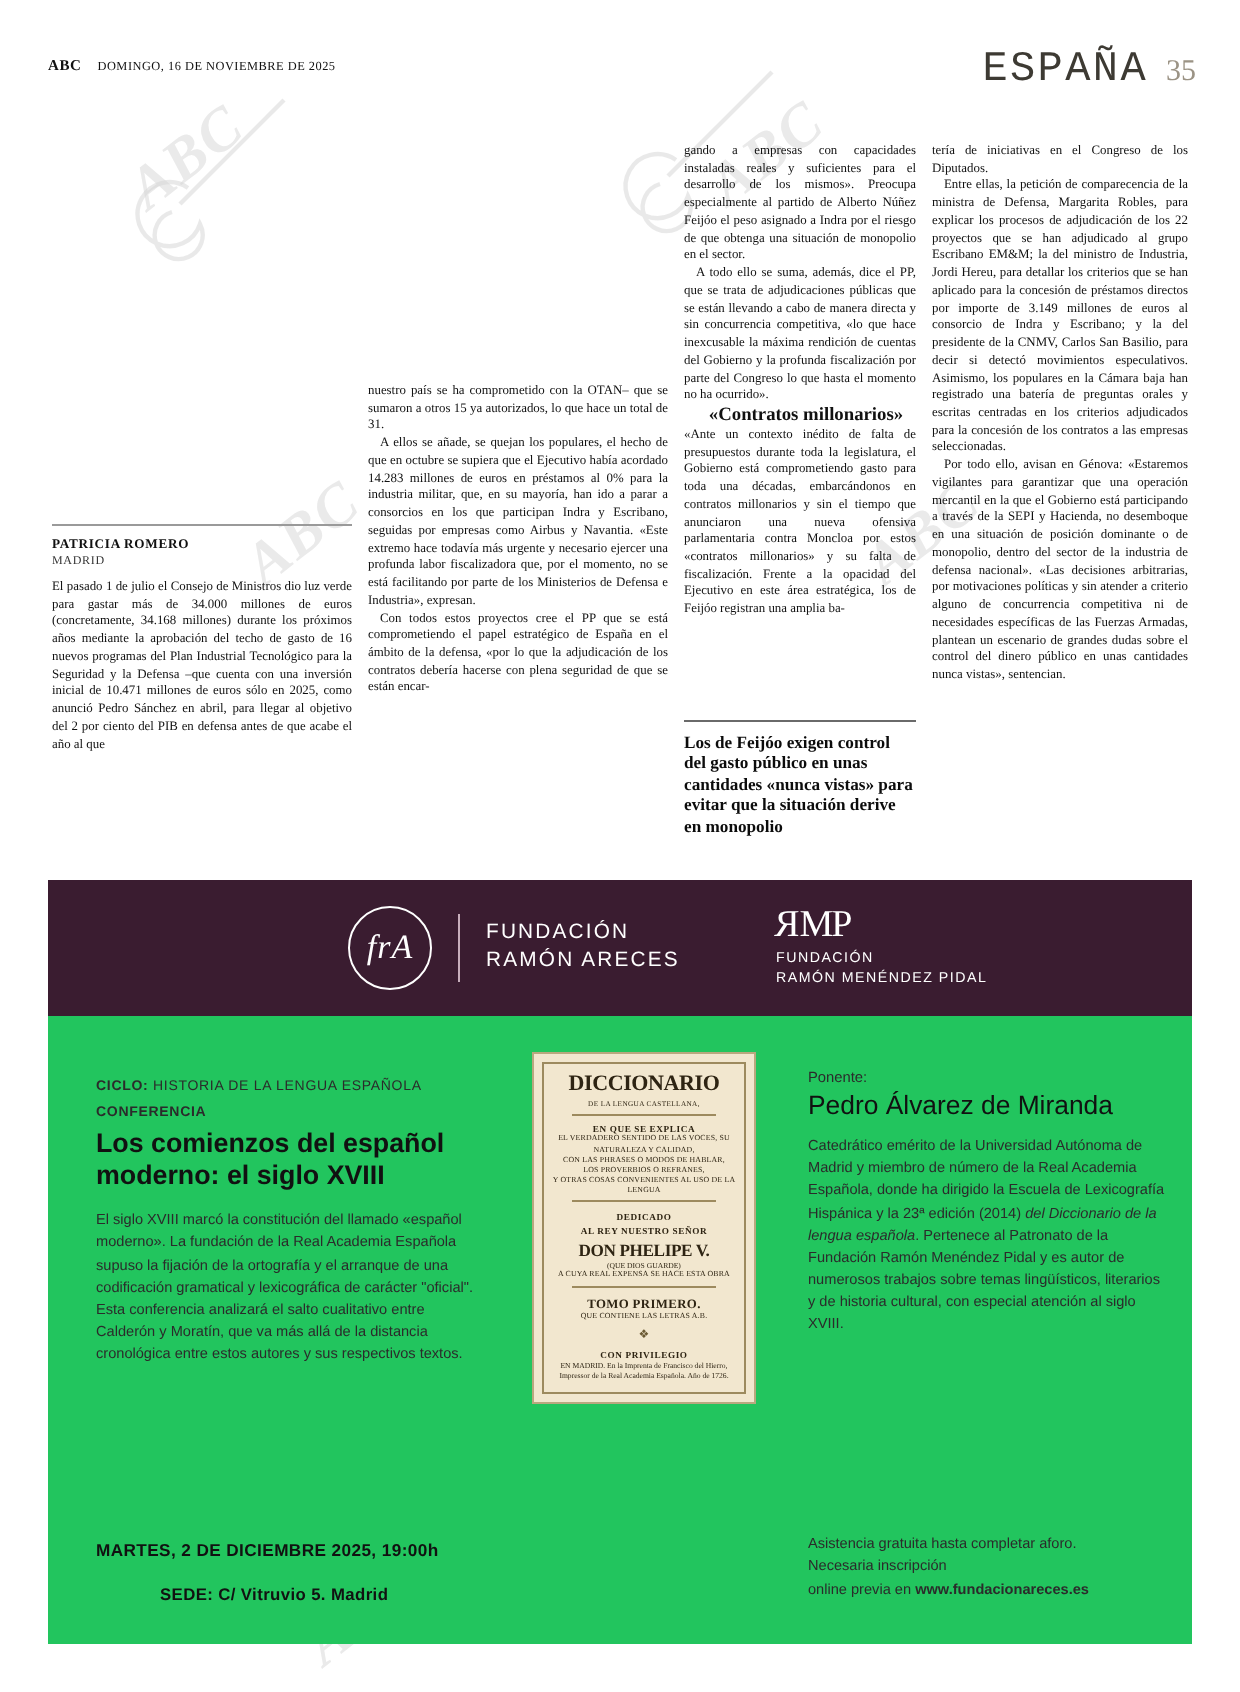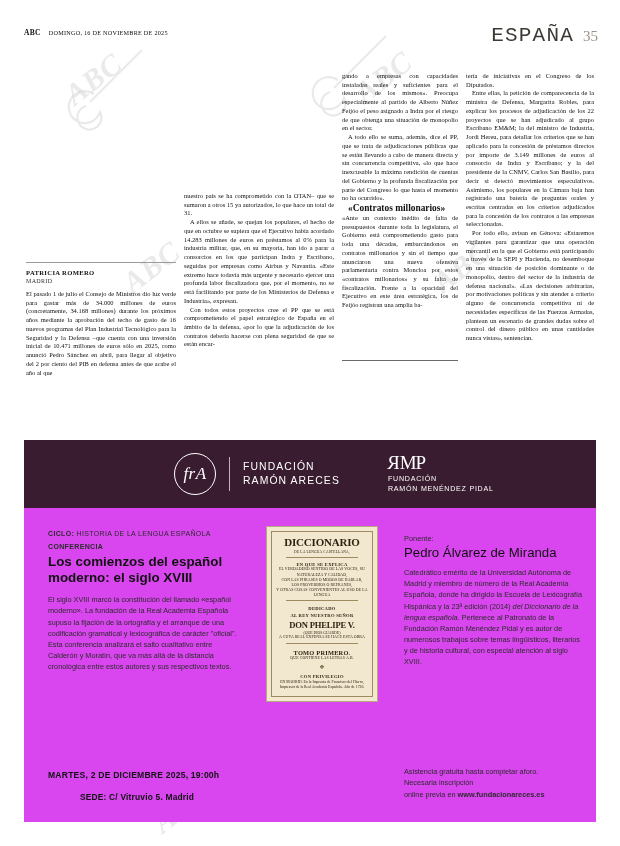--- a/index.html
+++ b/index.html
@@ -56,50 +56,50 @@
   .col p.first { text-indent:0; }
   .col p + p { margin-top:0px; }
 
   #col1 { left:26px; top:290px; width:150px; }
   #col2 { left:184px; top:192px; width:150px; }
   #col3 { left:342px; top:72px; width:116px; }
   #col4 { left:466px; top:72px; width:128px; }
 
   .subhead {
     font-family:"Liberation Serif",serif; font-weight:bold; font-size:9.4px;
-    line-height:1.15; margin:7px 0 4px 0; text-indent:0; text-align:left;
+    line-height:1.15; margin:7px 0 4px 0; text-indent:0; text-align:center;
   }
 
   
   .pull { position:absolute; left:342px; top:360px; width:116px; }
   .pull-rule { border-top:.8px solid #6a6a6a; margin-bottom:5px; }
   .pull-text { font-family:"Liberation Serif",serif; font-weight:bold; font-size:8.6px;
                line-height:1.22; color:#0c0c0c; }
 
   
-  .ad { position:absolute; left:24px; top:440px; width:572px; height:382px; background:#d946ef; }
+  .ad { position:absolute; left:24px; top:440px; width:572px; height:382px; background:#22c55e; }
   .ad-top { position:relative; width:100%; height:68px; background:#3a1c30; }
   .ad-logo-fra { position:absolute; left:150px; top:13px; display:flex; align-items:center; gap:13px; }
   .fra-circle {
     width:42px; height:42px; border-radius:50%; border:1.6px solid #fff;
     display:flex; align-items:center; justify-content:center;
     font-family:"Liberation Serif",serif; font-style:italic; color:#fff; font-size:17px; letter-spacing:.5px;
   }
   .fra-bar { width:1px; height:34px; background:#c7aebb; }
   .fra-words { color:#fff; font-family:"Liberation Sans",sans-serif; font-size:10.4px;
                letter-spacing:1.1px; line-height:1.32; }
   .ad-logo-rmp { position:absolute; left:364px; top:13px; color:#fff; }
   .rmp-mono { font-family:"Liberation Serif",serif; font-size:19px; letter-spacing:-1px; line-height:1; }
   .rmp-mono .flip { display:inline-block; transform:scaleX(-1); }
   .rmp-words { font-family:"Liberation Sans",sans-serif; font-size:7.1px; letter-spacing:.75px;
                line-height:1.36; margin-top:3px; }
 
   .ad-body { position:relative; width:100%; height:314px; }
 
-  .ad-left { position:absolute; left:24px; top:22px; width:195px; }
+  .ad-left { position:absolute; left:24px; top:32px; width:195px; }
   .ad-ciclo { font-family:"Liberation Sans",sans-serif; font-size:7px; letter-spacing:.35px; color:#2b2b2b; }
   .ad-ciclo b { font-weight:bold; }
   .ad-conf { font-family:"Liberation Sans",sans-serif; font-size:7px; font-weight:bold;
              letter-spacing:.35px; color:#2b2b2b; margin-top:6px; }
   .ad-title { font-family:"Liberation Sans",sans-serif; font-weight:bold; font-size:13.4px;
               line-height:1.17; color:#111; margin-top:4px; }
   .ad-desc { font-family:"Liberation Sans",sans-serif; font-size:7.3px; line-height:1.52;
              color:#2b2b2b; margin-top:9px; }
 
   .ad-book { position:absolute; left:242px; top:18px; width:112px; height:176px;
@@ -193,20 +193,21 @@
 
   <div class="col" id="col3">
     <p class="first">gando a empresas con capacidades instaladas reales y suficientes para el desarrollo de los mismos». Preocupa especialmente al partido de Alberto Núñez Feijóo el peso asignado a Indra por el riesgo de que obtenga una situación de monopolio en el sector.</p>
     <p>A todo ello se suma, además, dice el PP, que se trata de adjudicaciones públicas que se están llevando a cabo de manera directa y sin concurrencia competitiva, «lo que hace inexcusable la máxima rendición de cuentas del Gobierno y la profunda fiscalización por parte del Congreso lo que hasta el momento no ha ocurrido».</p>
     <p class="subhead">«Contratos millonarios»</p>
     <p class="first">«Ante un contexto inédito de falta de presupuestos durante toda la legislatura, el Gobierno está comprometiendo gasto para toda una décadas, embarcándonos en contratos millonarios y sin el tiempo que anunciaron una nueva ofensiva parlamentaria contra Moncloa por estos «contratos millonarios» y su falta de fiscalización. Frente a la opacidad del Ejecutivo en este área estratégica, los de Feijóo registran una amplia ba-</p>
   </div>
 
   <div class="pull">
     <div class="pull-rule"></div>
+    <div class="pull-text">Los de Feijóo exigen control del gasto público en unas cantidades «nunca vistas» para evitar que la situación derive en monopolio</div>
   </div>
 
   <div class="col" id="col4">
     <p class="first">tería de iniciativas en el Congreso de los Diputados.</p>
     <p>Entre ellas, la petición de comparecencia de la ministra de Defensa, Margarita Robles, para explicar los procesos de adjudicación de los 22 proyectos que se han adjudicado al grupo Escribano EM&amp;M; la del ministro de Industria, Jordi Hereu, para detallar los criterios que se han aplicado para la concesión de préstamos directos por importe de 3.149 millones de euros al consorcio de Indra y Escribano; y la del presidente de la CNMV, Carlos San Basilio, para decir si detectó movimientos especulativos. Asimismo, los populares en la Cámara baja han registrado una batería de preguntas orales y escritas centradas en los criterios adjudicados para la concesión de los contratos a las empresas seleccionadas.</p>
     <p>Por todo ello, avisan en Génova: «Estaremos vigilantes para garantizar que una operación mercantil en la que el Gobierno está participando a través de la SEPI y Hacienda, no desemboque en una situación de posición dominante o de monopolio, dentro del sector de la industria de defensa nacional». «Las decisiones arbitrarias, por motivaciones políticas y sin atender a criterio alguno de concurrencia competitiva ni de necesidades específicas de las Fuerzas Armadas, plantean un escenario de grandes dudas sobre el control del dinero público en unas cantidades nunca vistas», sentencian.</p>
   </div>
 
   <div class="ad">
 

